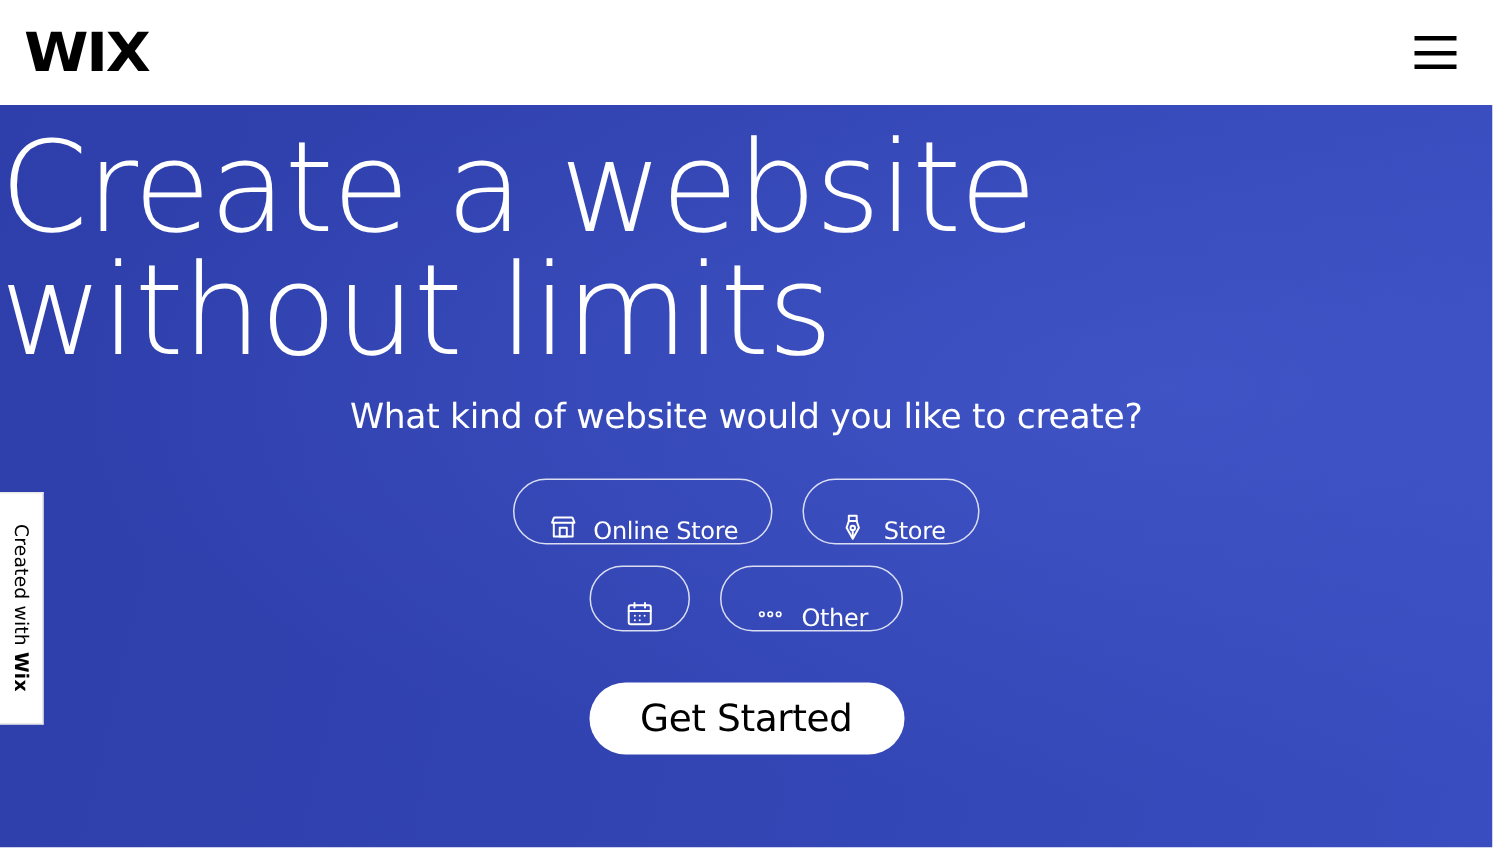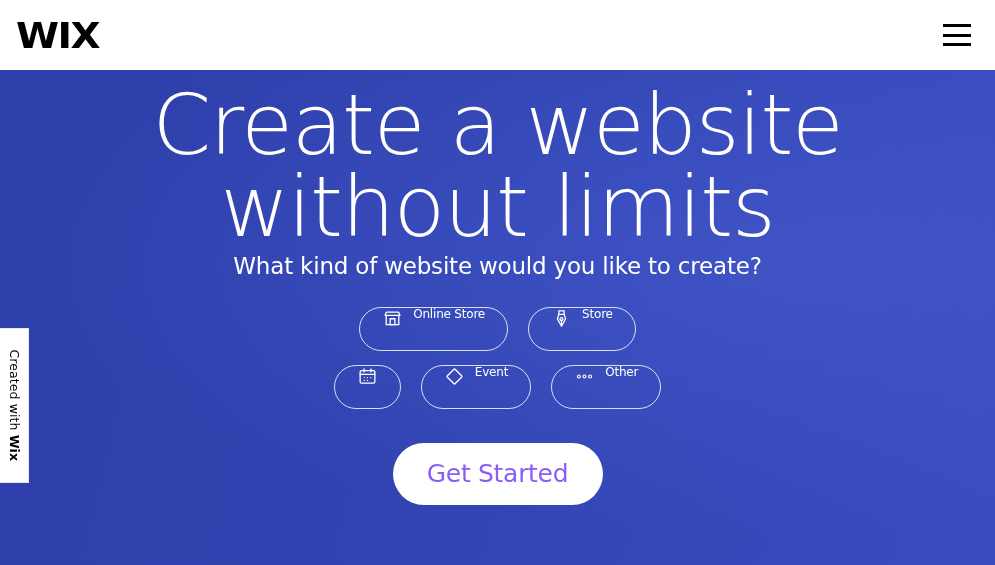--- a/index.html
+++ b/index.html
@@ -73,32 +73,31 @@
       linear-gradient(103deg, #2e3fab 0%, #3143b0 42%, #3548b8 72%, #3a4dc0 100%);
     overflow: hidden;
     display: flex;
     flex-direction: column;
     align-items: center;
   }
 
   .hero-title {
     margin-top: 14px;
     width: 100%;
-    text-align: center;
     color: #ffffff;
     font-family: "DejaVu Sans", sans-serif;
     font-size: 84px;
     font-weight: 300;
     line-height: 0.98;
     letter-spacing: -1.2px;
     white-space: pre-line;
   }
 
   .hero-subtitle {
-    margin-top: 4px;
+    margin-top: 16px;
     text-align: center;
     color: #ffffff;
     font-family: "DejaVu Sans", sans-serif;
     font-size: 23px;
     font-weight: 400;
     letter-spacing: -0.2px;
   }
 
   
   .category-rows {
@@ -112,30 +111,30 @@
 
   .category-row {
     display: flex;
     justify-content: center;
     gap: 20px;
     width: 100%;
   }
 
   .category-pill {
     display: inline-flex;
-    align-items: flex-start;
+    align-items: flex-end;
     gap: 10px;
     height: 44px;
     padding: 0 22px;
     border: 1.3px solid rgba(255,255,255,0.82);
     border-radius: 24px;
     background: transparent;
     color: #ffffff;
     font-family: "DejaVu Sans", sans-serif;
-    font-size: 12px;
+    font-size: 16px;
     font-weight: 500;
     letter-spacing: -0.2px;
     cursor: pointer;
     white-space: nowrap;
     line-height: 1;
   }
 
   .pill-icon {
     width: 21px;
     height: 21px;
@@ -149,29 +148,29 @@
   
   .cta-wrap {
     margin-top: 34px;
     display: flex;
     justify-content: center;
     width: 100%;
   }
 
   .cta-button {
     background: #ffffff;
-    color: #8b5cf6;
+    color: #000000;
     border: none;
     border-radius: 34px;
     font-family: "DejaVu Sans", sans-serif;
     font-size: 25px;
     font-weight: 400;
     letter-spacing: -0.3px;
     width: 210px;
-    height: 62px;
+    height: 48px;
     cursor: pointer;
     line-height: 1;
   }
 
   
   .wix-badge {
     position: absolute;
     left: 0;
     top: 328px;
     width: 29px;
@@ -257,28 +256,20 @@
             <circle cx="8.3" cy="13.2" r="0.75" fill="#ffffff" stroke="none"></circle>
             <circle cx="12" cy="13.2" r="0.75" fill="#ffffff" stroke="none"></circle>
             <circle cx="15.7" cy="13.2" r="0.75" fill="#ffffff" stroke="none"></circle>
             <circle cx="8.3" cy="16.5" r="0.75" fill="#ffffff" stroke="none"></circle>
             <circle cx="12" cy="16.5" r="0.75" fill="#ffffff" stroke="none"></circle>
           </svg>
         </span>
       </button>
 
 
-      <button class="category-pill">
-        <span class="pill-icon">
-          <svg viewBox="0 0 24 24" fill="none" stroke="#ffffff" stroke-width="1.5" stroke-linecap="round" stroke-linejoin="round">
-            <path d="M11.1 3.9L3.9 11.1a1.3 1.3 0 0 0 0 1.8l7.2 7.2a1.3 1.3 0 0 0 1.8 0l7.2-7.2a1.3 1.3 0 0 0 0-1.8l-7.2-7.2a1.3 1.3 0 0 0-1.8 0z"></path>
-          </svg>
-        </span>
-        <span>Event</span>
-      </button>
 
       <button class="category-pill">
         <span class="pill-icon">
           <svg viewBox="0 0 24 24" fill="none" stroke="#ffffff" stroke-width="1.3">
             <circle cx="5.6" cy="12" r="1.7"></circle>
             <circle cx="12" cy="12" r="1.7"></circle>
             <circle cx="18.4" cy="12" r="1.7"></circle>
           </svg>
         </span>
         <span>Other</span>

